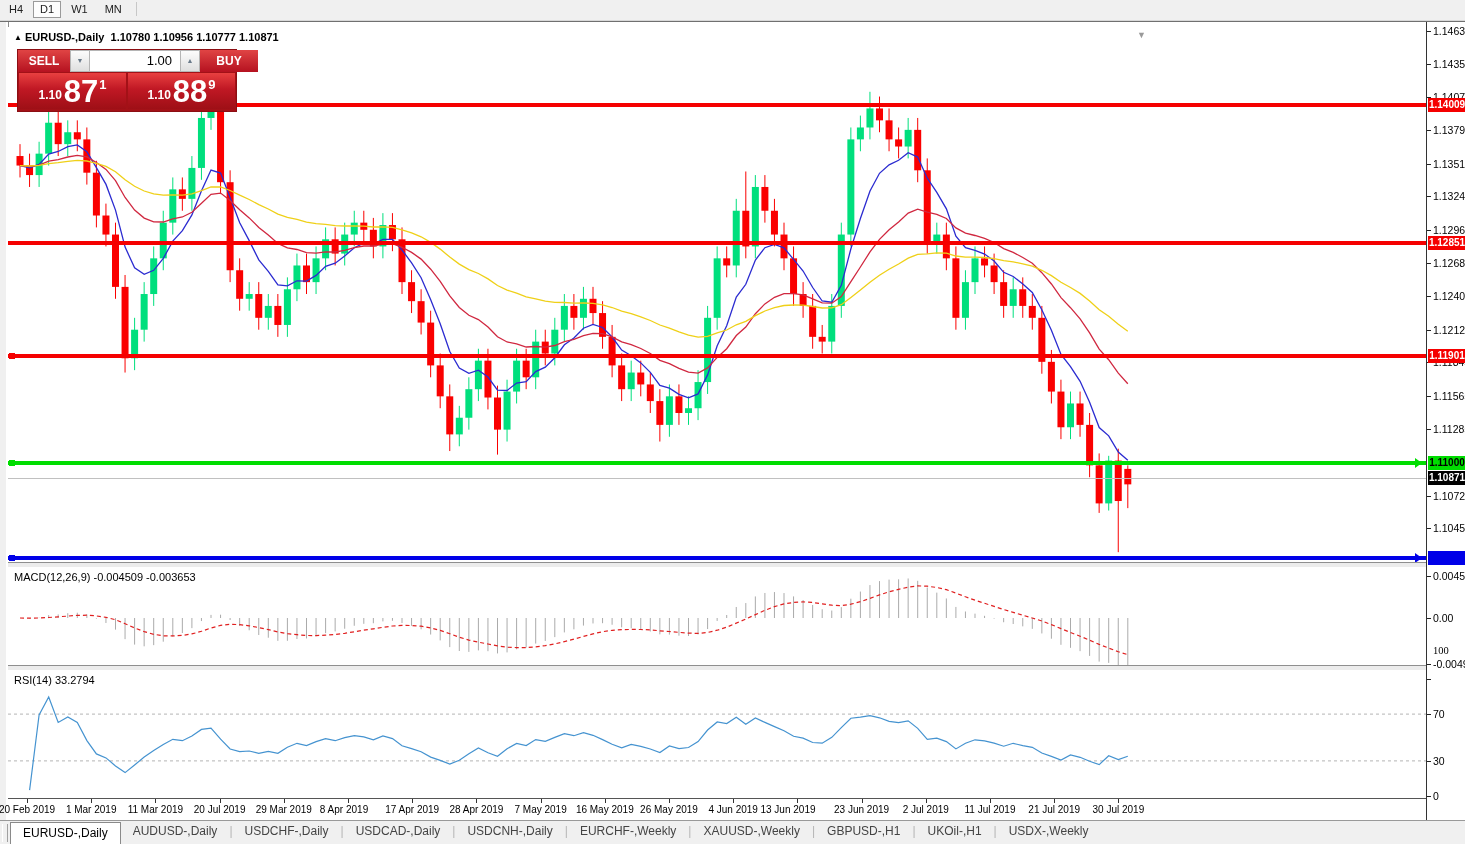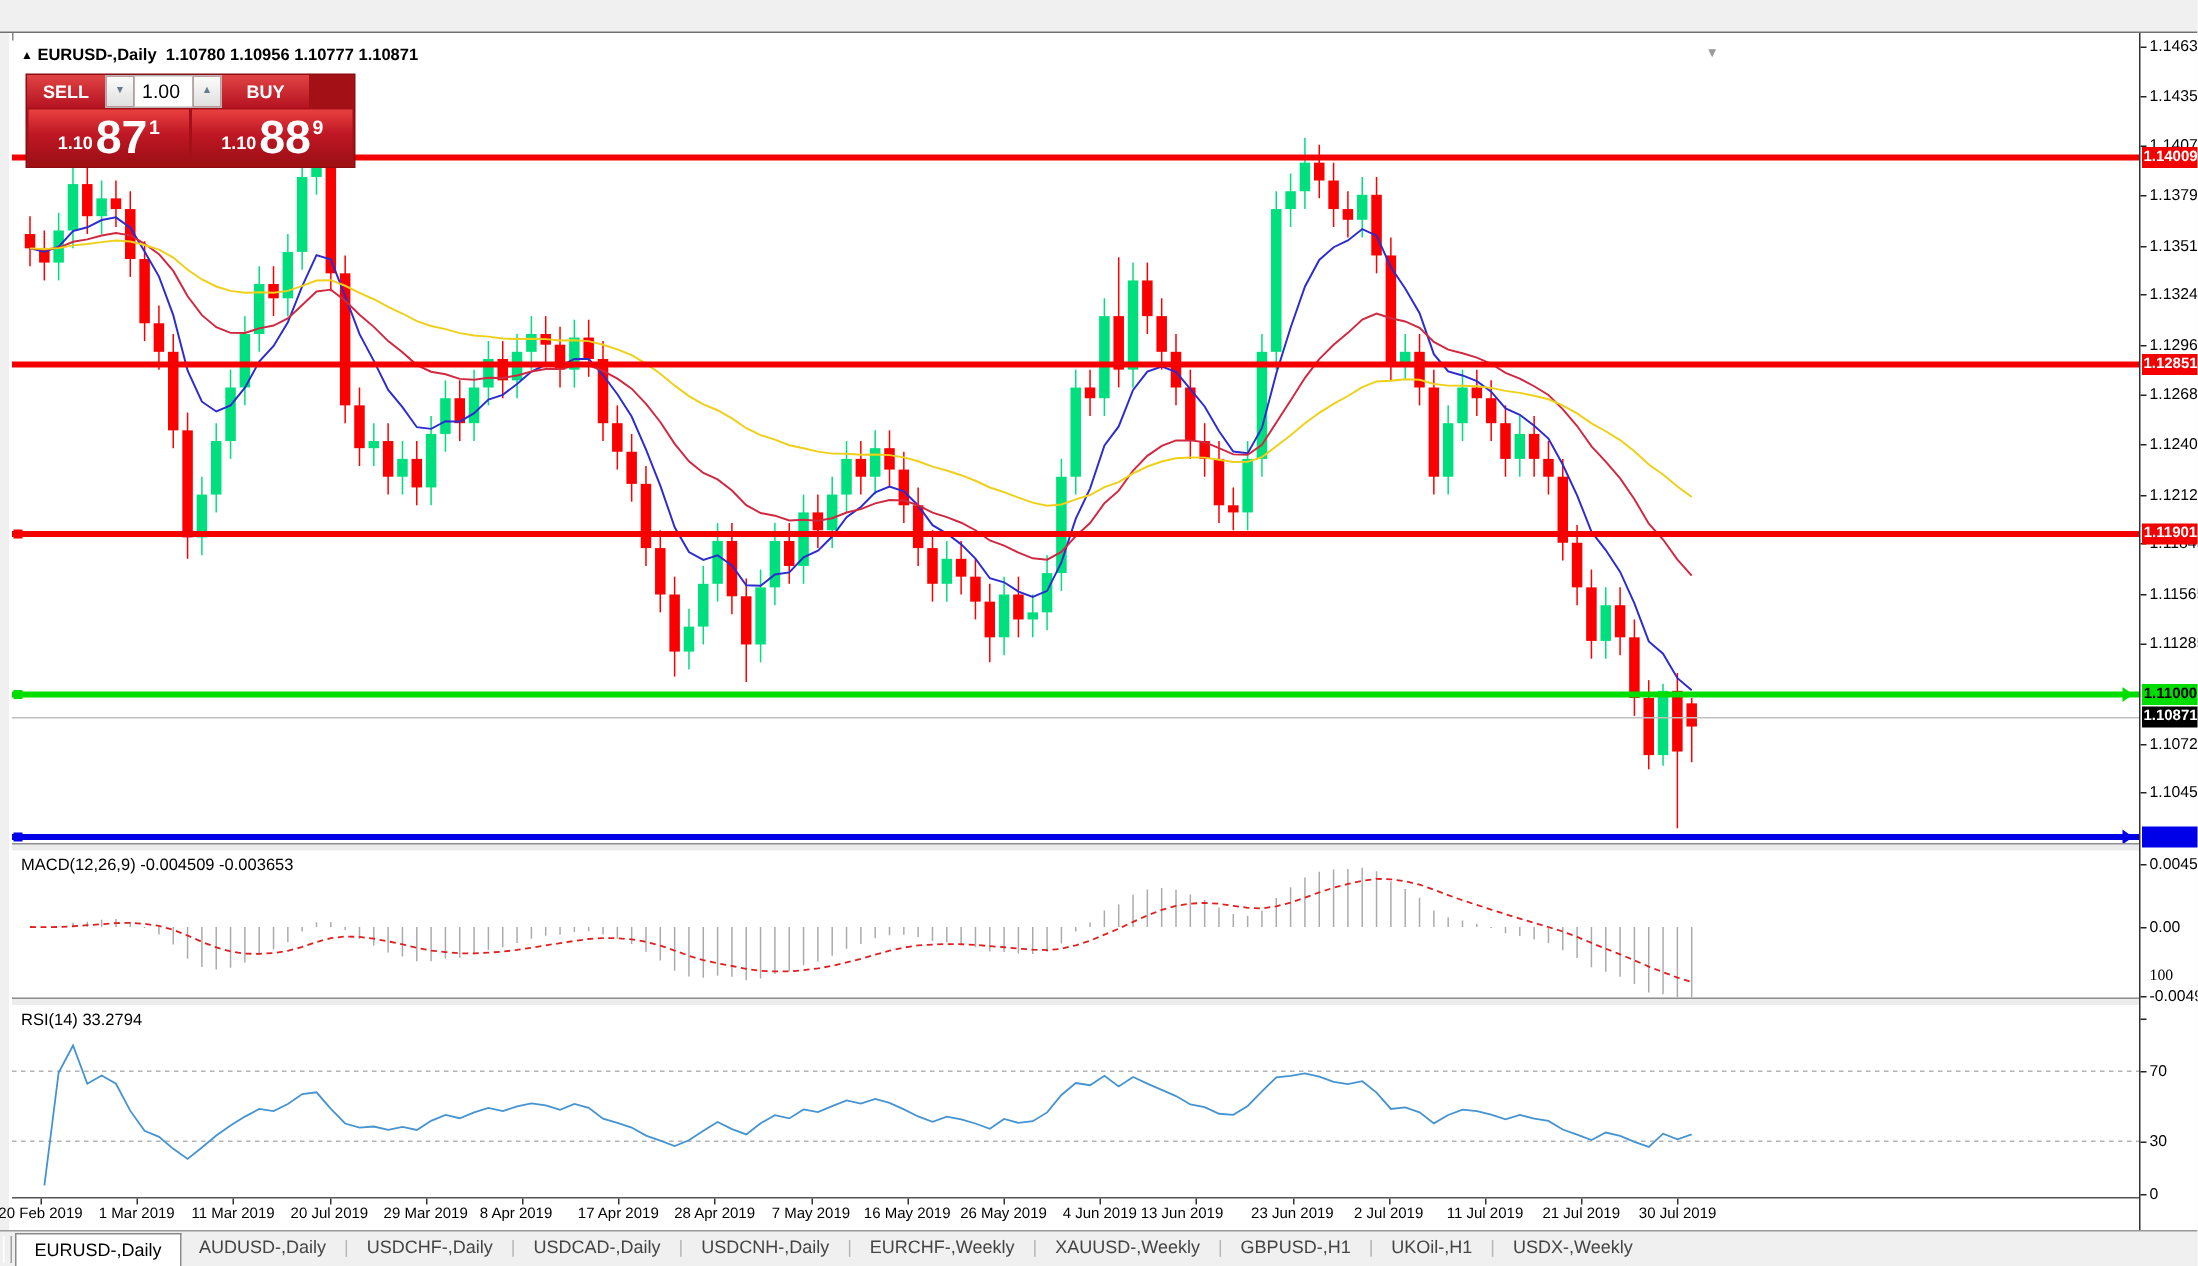--- a/index.html
+++ b/index.html
@@ -29,21 +29,21 @@
   .hl-arrow{position:absolute;z-index:21;width:0;height:0;border-top:5px solid transparent;border-bottom:5px solid transparent;}
   .tick-label{position:absolute;left:6px;font-size:10.5px;color:#000;white-space:nowrap;}
   .tick-dash{position:absolute;left:0;width:4px;height:1px;background:#222;}
   .axis-badge{position:absolute;left:1px;width:38px;height:14px;font-size:10px;font-weight:bold;text-align:center;line-height:14px;z-index:25;}
   .date-label{position:absolute;top:5px;font-size:10px;color:#000;white-space:nowrap;transform:translateX(-50%);}
   .date-tick{position:absolute;top:0;width:1px;height:4px;background:#333;}
   #scroll-marker{position:absolute;left:1129px;top:3px;font-size:9px;color:#9a9a9a;z-index:40;}
   #cur-price-line{position:absolute;left:0;width:1418px;height:1px;z-index:19;}
   
   #trade-panel{position:absolute;left:10px;top:23px;width:218px;height:61px;background:#a31117;z-index:50;box-shadow:0 0 0 1px #8c0e13;}
-  .tp-row1{position:absolute;left:0;top:0;width:188px;height:22px;display:flex;}
+  .tp-row1{position:absolute;left:0;top:0;width:240px;height:22px;display:flex;}
   .tp-btn{color:#fff;font-weight:bold;font-size:12px;text-align:center;line-height:22px;background:linear-gradient(#e04444,#b51220);}
   #sell-btn{width:52px;}
   #buy-btn{width:58px;}
   .spin-btn{width:20px;background:linear-gradient(#fcfcfc,#dfdfdf);border:1px solid #b5b5b5;box-sizing:border-box;color:#6a7a8a;font-size:7px;text-align:center;line-height:20px;}
   #vol-field{flex:1;background:#fff;border-top:1px solid #b5b5b5;border-bottom:1px solid #b5b5b5;box-sizing:border-box;font-size:13px;color:#000;text-align:right;padding-right:8px;line-height:20px;}
   .tp-row2{position:absolute;left:0;top:22px;width:218px;height:39px;display:flex;}
   .big-price{flex:1;margin:1px 1px 2px 1px;background:linear-gradient(#e84040 0%,#c01824 45%,#9e0f16 100%);color:#fff;display:flex;justify-content:center;align-items:center;}
   .big-price .bp-small{font-size:12px;font-weight:bold;align-self:flex-end;margin-bottom:7px;margin-right:2px;}
   .big-price .bp-big{font-size:31px;font-weight:bold;line-height:31px;}
   .big-price .bp-sup{font-size:13px;font-weight:bold;align-self:flex-start;margin-top:4px;margin-left:1px;}
@@ -52,20 +52,23 @@
   #tab-grip{position:absolute;left:2px;top:3px;width:4px;height:18px;border-left:1px solid #fff;border-right:1px solid #a0a0a0;}
   .tab{display:inline-block;vertical-align:top;font-size:12px;padding:3px 12px 4px 12px;color:#444;cursor:default;white-space:nowrap;}
   .tab.active{background:#fff;border:1px solid #8a8a8a;border-bottom:none;color:#000;margin-top:1px;padding-top:3px;}
   .tab-sep{display:inline-block;color:#b5b5b5;font-size:12px;vertical-align:top;padding-top:3px;}
 </style>
 </head>
 <body>
 
 <div id="app">
 
+  <div id="toolbar">
+    <span id="tf-container"><span class="tf-btn">H4</span><span class="tf-btn active">D1</span><span class="tf-btn">W1</span><span class="tf-btn">MN</span></span><span class="tb-sep"></span>
+  </div>
 
   <div id="chartwin">
     <div id="left-strip"></div>
 
     <div id="plot-main">
       <div class="panel-header" id="main-header">
         <span class="hdr-arrow">▲</span><span>EURUSD-,Daily</span>&nbsp;&nbsp;<span>1.10780 1.10956 1.10777 1.10871</span>
       </div>
       <div id="scroll-marker">▼</div>
       <svg id="svg-main" width="1418" height="535">

